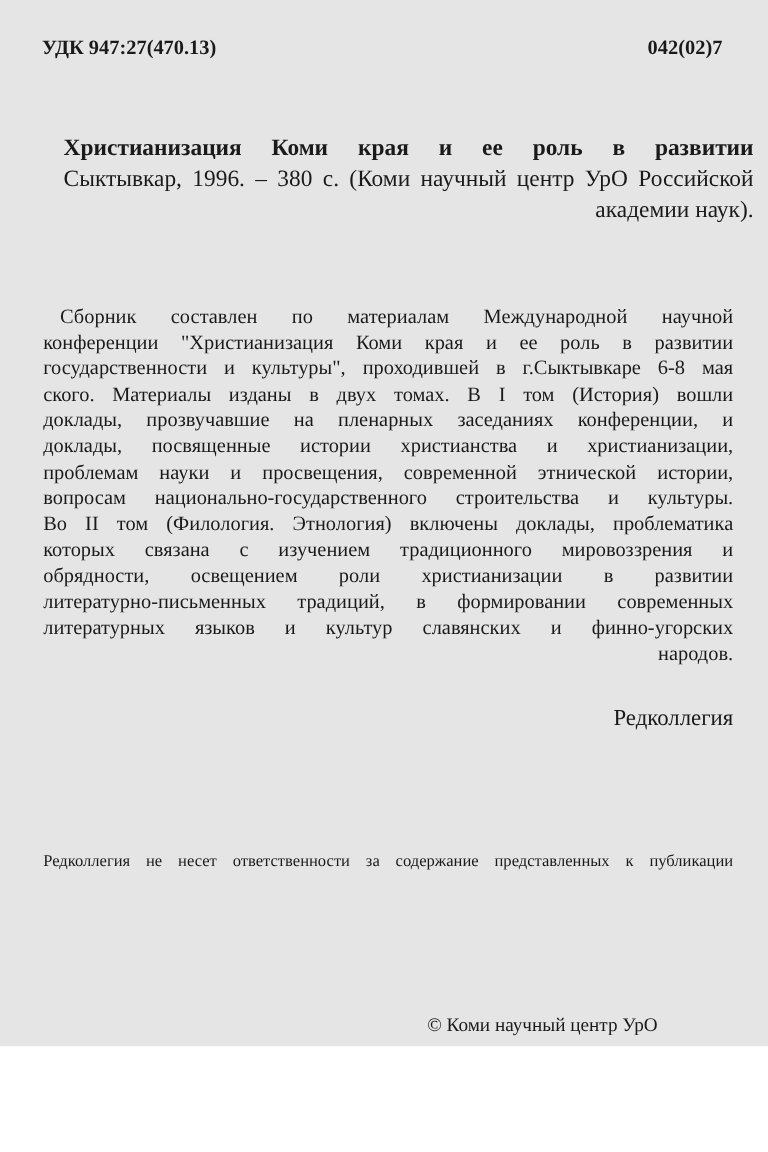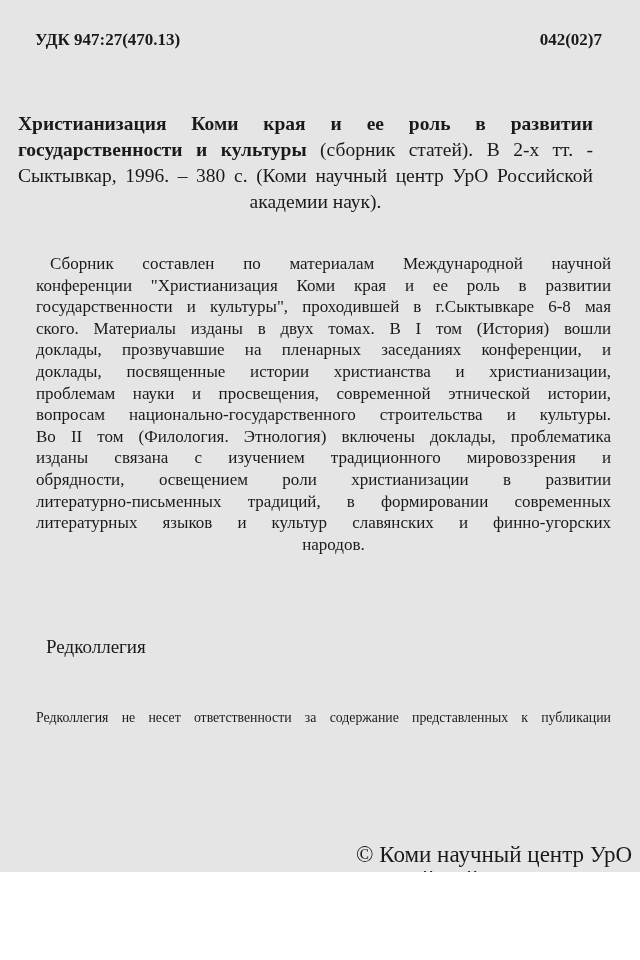--- a/index.html
+++ b/index.html
@@ -16,92 +16,90 @@
   .header-row {
     position: absolute;
     top: 30px; left: 35px; right: 38px;
     display: flex;
     justify-content: space-between;
     font-weight: bold;
     font-size: 17px;
   }
   .title-block {
     position: absolute;
-    top: 111px; left: 18px; width: 575px;
+    top: 111px; left: 53px; width: 575px;
     font-size: 19.5px;
     line-height: 26px;
   }
   .title-block b { font-weight: bold; }
   .abstract-block {
     position: absolute;
     top: 253px; left: 36px; width: 575px;
     font-size: 17px;
     line-height: 21.6px;
   }
   .jl { text-align: justify; text-align-last: justify; }
-  .ll { text-align: center; margin-left: 20px; }
+  .ll { text-align: right; margin-left: 20px; }
   .indent { padding-left: 14px; box-sizing: border-box; }
   .editorial-heading {
     position: absolute;
-    top: 588px; left: 20px; width: 575px;
+    top: 588px; left: 36px; width: 575px;
     font-size: 19px;
-    text-align: left;
+    text-align: right;
     padding-left: 26px;
     box-sizing: border-box;
-    margin-top: 48px;
   }
   .editorial-block {
     position: absolute;
     top: 631px; left: 36px; width: 575px;
     font-size: 17px;
     line-height: 21.5px;
   }
   .disclaimer-block {
     position: absolute;
     top: 707px; left: 36px; width: 575px;
     font-size: 13.8px;
     line-height: 22.5px;
   }
   .copyright-block {
     position: absolute;
     top: 842px; left: 356px;
-    font-size: 23px;
+    font-size: 16px;
     line-height: 25px;
     text-align: left;
   }
   .copyright-line2 { padding-left: 9px; }
 </style>
 </head>
 <body>
 
 <div class="page">
 
   <div class="header-row">
     <span>УДК 947:27(470.13)</span>
     <span>042(02)7</span>
   </div>
 
   <div class="title-block">
     <div class="jl"><b>Христианизация Коми края и ее роль в развитии</b><span></span></div>
-    <div class="jl"><b>государственности и культуры</b><span> (сборник статей). В 2-х тт. -</span></div>
     <div class="jl"><b></b><span>Сыктывкар, 1996. – 380 с. (Коми научный центр УрО Российской</span></div>
     <div class="ll"><b></b><span>академии наук).</span></div>
   </div>
 
   <div class="abstract-block">
     <div class="jl indent">Сборник составлен по материалам Международной научной</div>
     <div class="jl">конференции "Христианизация Коми края и ее роль в развитии</div>
     <div class="jl">государственности и культуры", проходившей в г.Сыктывкаре 6-8 мая</div>
     <div class="jl">ского. Материалы изданы в двух томах. В I том (История) вошли</div>
     <div class="jl">доклады, прозвучавшие на пленарных заседаниях конференции, и</div>
     <div class="jl">доклады, посвященные истории христианства и христианизации,</div>
     <div class="jl">проблемам науки и просвещения, современной этнической истории,</div>
     <div class="jl">вопросам национально-государственного строительства и культуры.</div>
     <div class="jl">Во II том (Филология. Этнология) включены доклады, проблематика</div>
-    <div class="jl">изданы связана с изучением традиционного мировоззрения и</div>
+    <div class="jl">которых связана с изучением традиционного мировоззрения и</div>
     <div class="jl">обрядности, освещением роли христианизации в развитии</div>
     <div class="jl">литературно-письменных традиций, в формировании современных</div>
     <div class="jl">литературных языков и культур славянских и финно-угорских</div>
     <div class="ll">народов.</div>
   </div>
 
   <div class="editorial-heading">Редколлегия</div>
 
 
   <div class="disclaimer-block">

